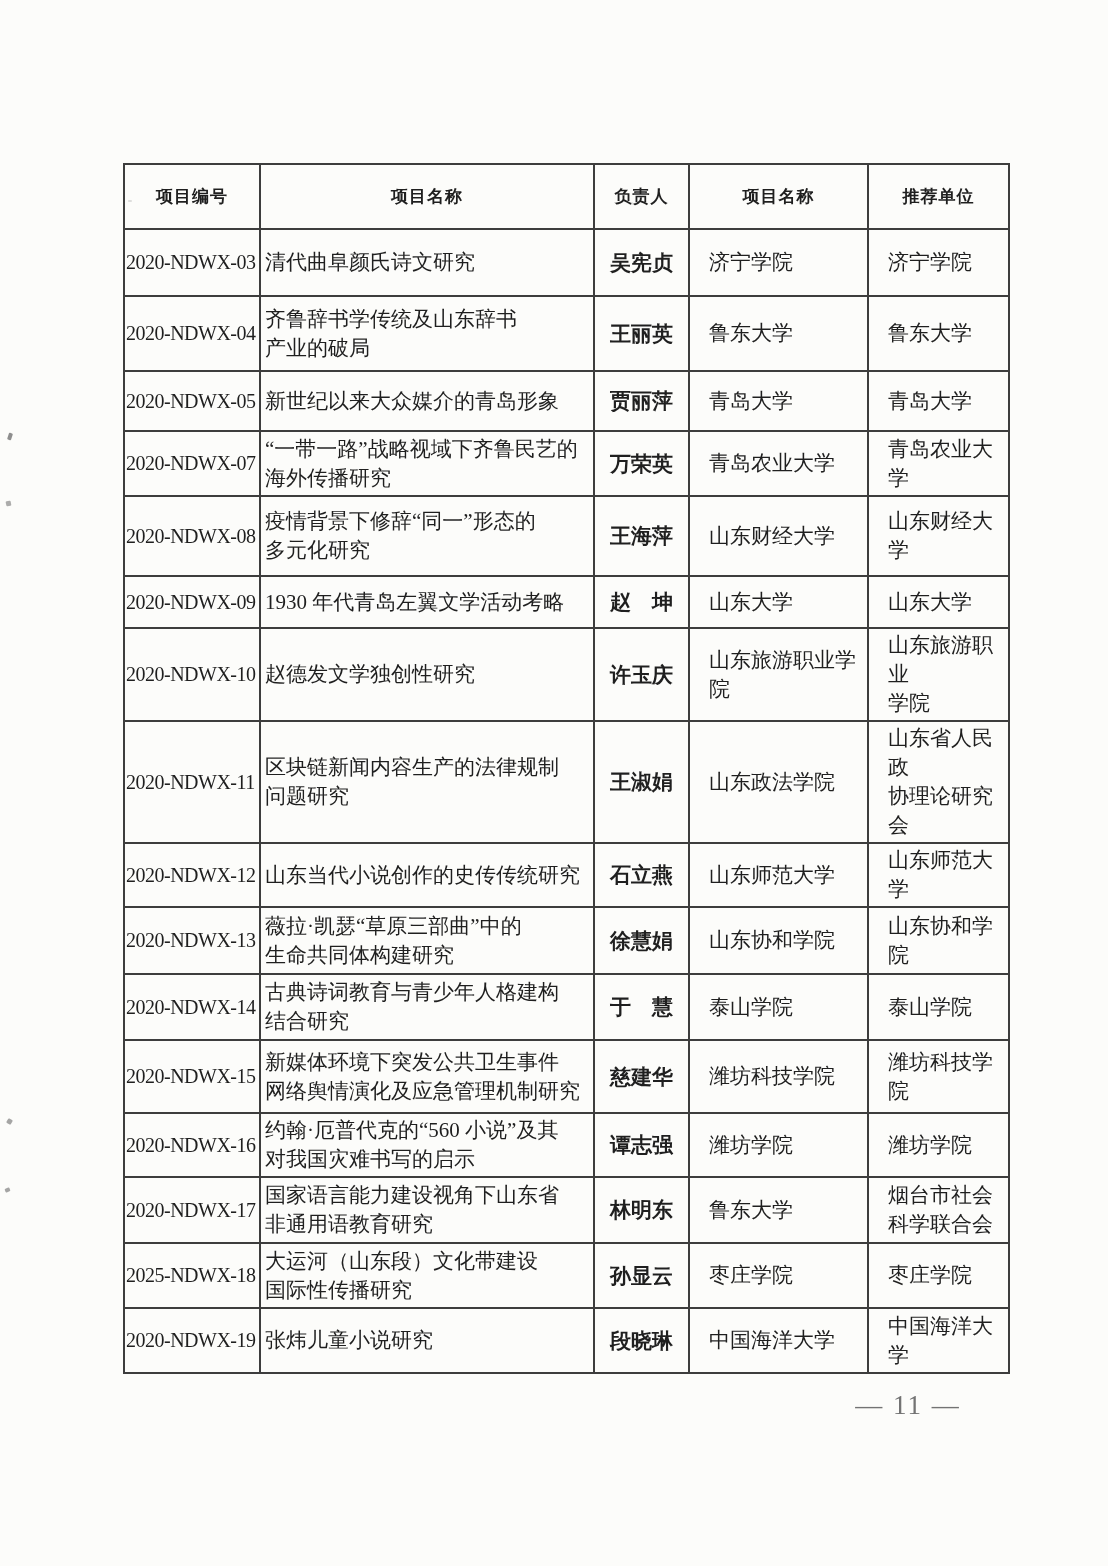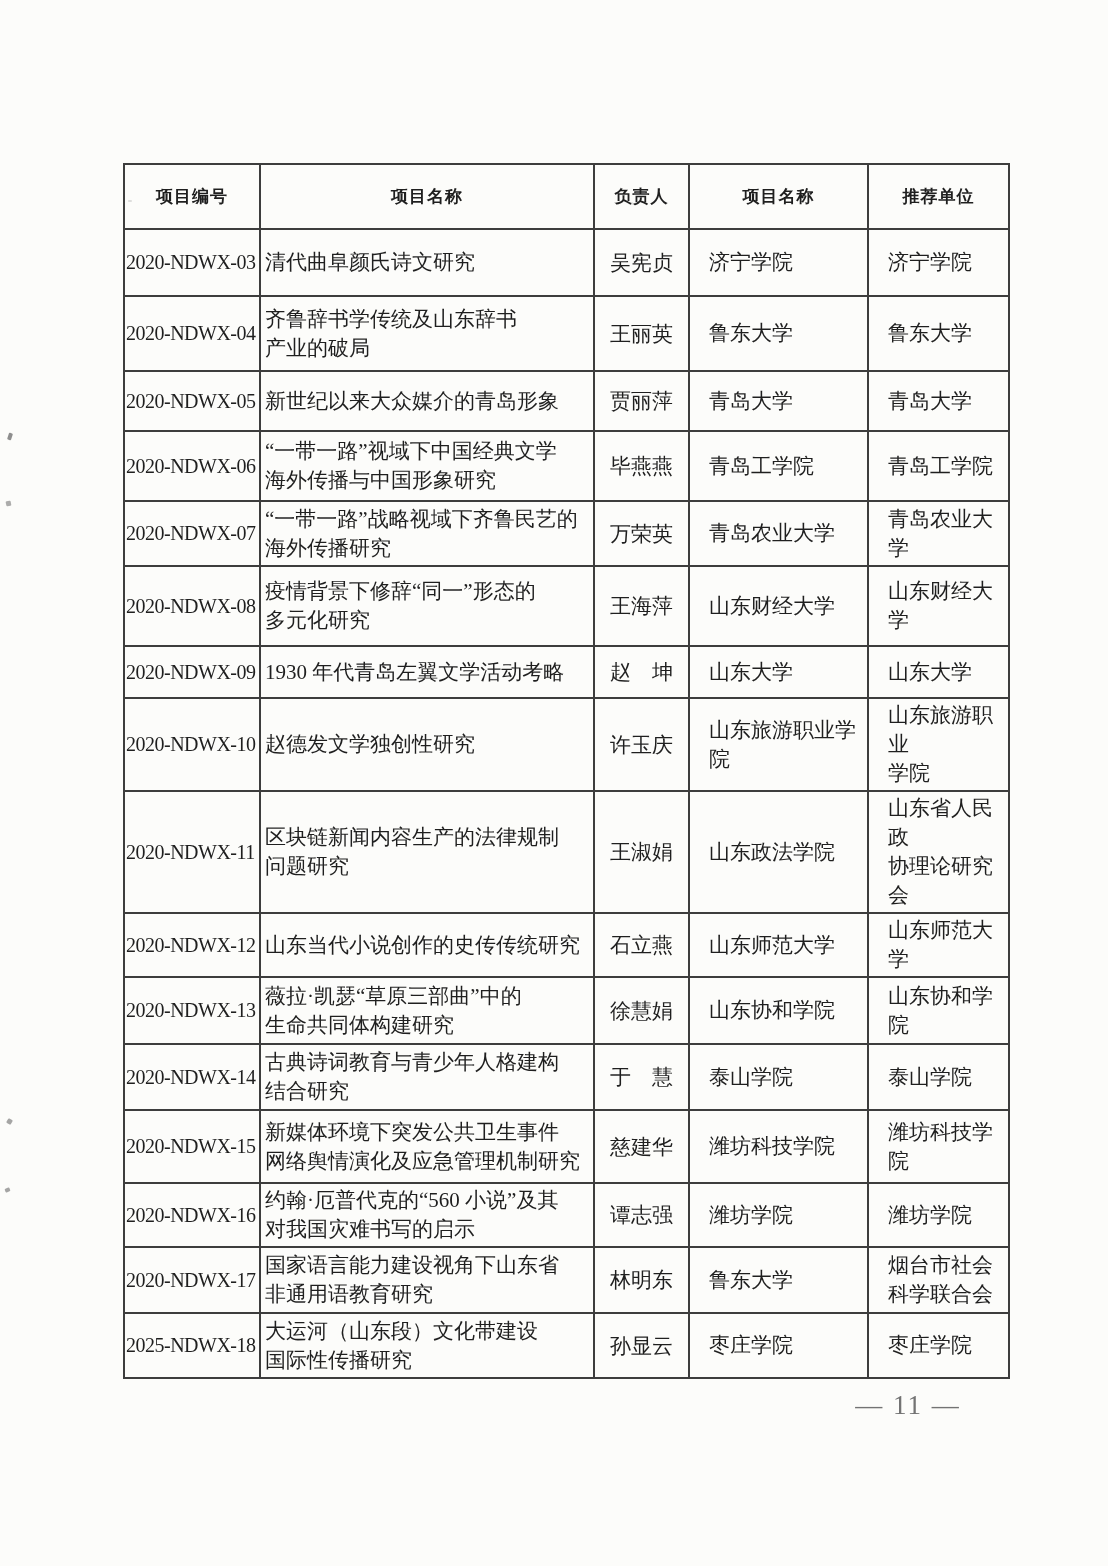--- a/index.html
+++ b/index.html
@@ -62,20 +62,21 @@
     line-height: 29px;
     text-align: left;
     padding: 2px 2px 2px 4px;
     white-space: pre-line;
   }
   td.cell-leader {
     font-size: 21px;
     text-align: center;
     padding: 0 2px;
     white-space: pre;
+    font-weight: bold;
   }
   td.cell-unit {
     font-size: 21px;
     line-height: 29px;
     text-align: left;
     padding: 2px 2px 2px 19px;
     white-space: pre-line;
   }
   .page-number {
     position: absolute;
@@ -132,28 +133,20 @@
       <td class="cell-unit">鲁东大学</td>
       <td class="cell-unit">鲁东大学</td>
     </tr>
     <tr style="height:60px">
       <td class="cell-code">2020-NDWX-05</td>
       <td class="cell-name">新世纪以来大众媒介的青岛形象</td>
       <td class="cell-leader">贾丽萍</td>
       <td class="cell-unit">青岛大学</td>
       <td class="cell-unit">青岛大学</td>
     </tr>
-    <tr style="height:70px">
-      <td class="cell-code">2020-NDWX-06</td>
-      <td class="cell-name">“一带一路”视域下中国经典文学
-海外传播与中国形象研究</td>
-      <td class="cell-leader">毕燕燕</td>
-      <td class="cell-unit">青岛工学院</td>
-      <td class="cell-unit">青岛工学院</td>
-    </tr>
     <tr style="height:65px">
       <td class="cell-code">2020-NDWX-07</td>
       <td class="cell-name">“一带一路”战略视域下齐鲁民艺的
 海外传播研究</td>
       <td class="cell-leader">万荣英</td>
       <td class="cell-unit">青岛农业大学</td>
       <td class="cell-unit">青岛农业大学</td>
     </tr>
     <tr style="height:80px">
       <td class="cell-code">2020-NDWX-08</td>
@@ -236,16 +229,23 @@
 科学联合会</td>
     </tr>
     <tr style="height:65px">
       <td class="cell-code">2025-NDWX-18</td>
       <td class="cell-name">大运河（山东段）文化带建设
 国际性传播研究</td>
       <td class="cell-leader">孙显云</td>
       <td class="cell-unit">枣庄学院</td>
       <td class="cell-unit">枣庄学院</td>
     </tr>
+    <tr style="height:65px">
+      <td class="cell-code">2020-NDWX-19</td>
+      <td class="cell-name">张炜儿童小说研究</td>
+      <td class="cell-leader">段晓琳</td>
+      <td class="cell-unit">中国海洋大学</td>
+      <td class="cell-unit">中国海洋大学</td>
+    </tr>
   </tbody>
 </table>
 
 <div class="page-number">— 11 —</div>
 
 </body></html>

